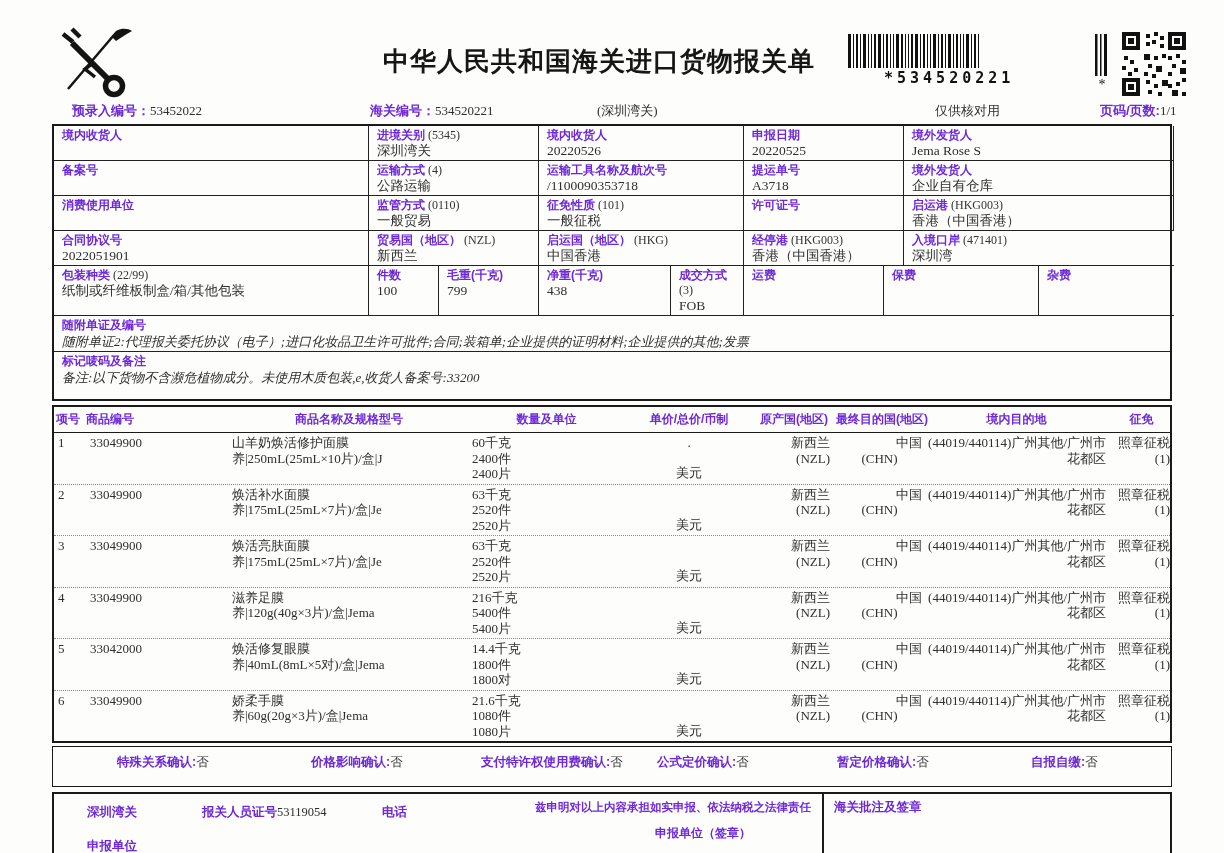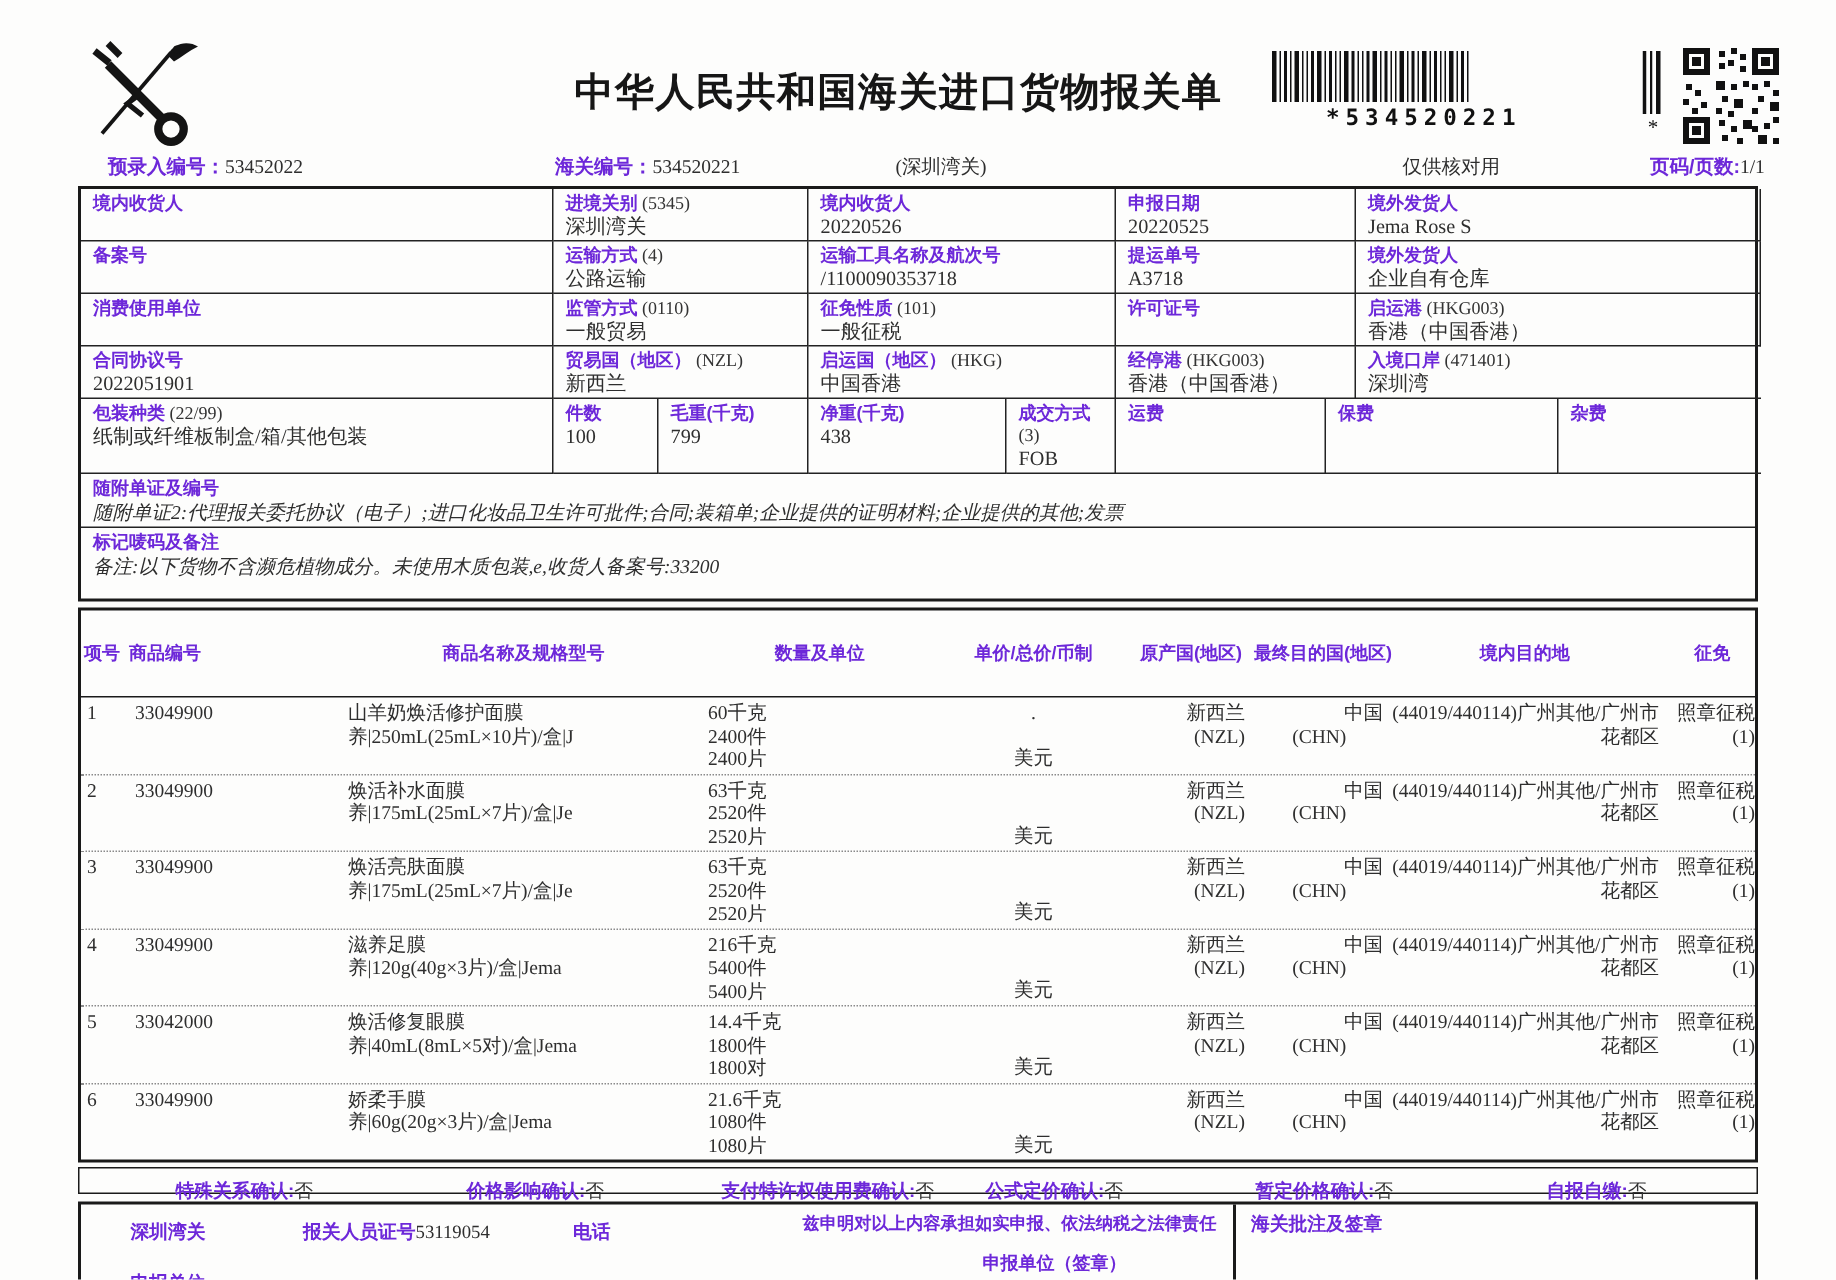--- a/index.html
+++ b/index.html
@@ -36,39 +36,39 @@
   .wide-cell { border-bottom:1px solid #222; padding:2px 6px 1px 8px; }
   .wide-cell.last { border-bottom:none; }
   .wide-cell .lbl { font-size:12px; line-height:15px; }
   .wide-cell .val { font-size:13px; line-height:17px;font-style:italic; }
   .remarks-cell { min-height:47px; }
 
   
   .goods { border:2px solid #1a1a1a; margin-top:4px; }
   .ghead, .grow { display:grid; grid-template-columns:30px 145px 240px 155px 130px 80px 90px 185px 65px; }
   .ghead { border-bottom:1.5px solid #1a1a1a; }
-  .ghead > div { font-size:12px; padding:20px 2px; white-space:nowrap; }
+  .ghead > div { font-size:12px; padding:4px 2px; white-space:nowrap; }
   .grow { min-height:47px; font-size:13px; }
   .grow + .grow { border-top:1px dotted #8a8a8a; }
   .gc { padding:2px 3px; line-height:15.5px; }
   .c-no { padding-left:4px; }
   .c-code { padding-left:6px; }
   .c-name div { white-space:nowrap; }
   .c-qty { text-align:left; padding-right:6px; }
   .c-price { display:flex; flex-direction:column; align-items:center; justify-content:flex-start; }
   .c-price .dot { height:15px; line-height:15px; }
   .c-price .cur { margin-top:15px;text-align:right; }
   .c-origin { text-align:right; padding-right:4px; }
   .c-dest { text-align:right; padding-right:2px; }
   .c-dom { text-align:right; }
   .c-ex { text-align:right; padding-right:4px; }
   .t-center { text-align:center; }
 
   
-  .confirm { border:1.5px solid #1a1a1a; margin-top:3px; position:relative; height:18px; font-size:12.5px; }
+  .confirm { border:1.5px solid #1a1a1a; margin-top:3px; position:relative; height:41px; font-size:12.5px; }
   .confirm span.pos { position:absolute; top:7px; white-space:nowrap; }
   .confirm .v { font-family:"Liberation Serif","DejaVu Serif",serif; font-weight:normal; color:#333; }
 
   
   .footer { border:2px solid #1a1a1a; margin-top:5px; display:grid; grid-template-columns:768px 352px; height:91px; }
   .f-left { position:relative; font-size:12.5px; }
   .f-left .pos { position:absolute; white-space:nowrap; }
   .decl { position:absolute; left:478px; top:6px; width:282px; text-align:center; }
   .decl .l1 { font-size:11.5px; line-height:15px; }
   .decl .l2 { font-size:12px; margin-top:10px; text-align:center; padding-left:60px; }

